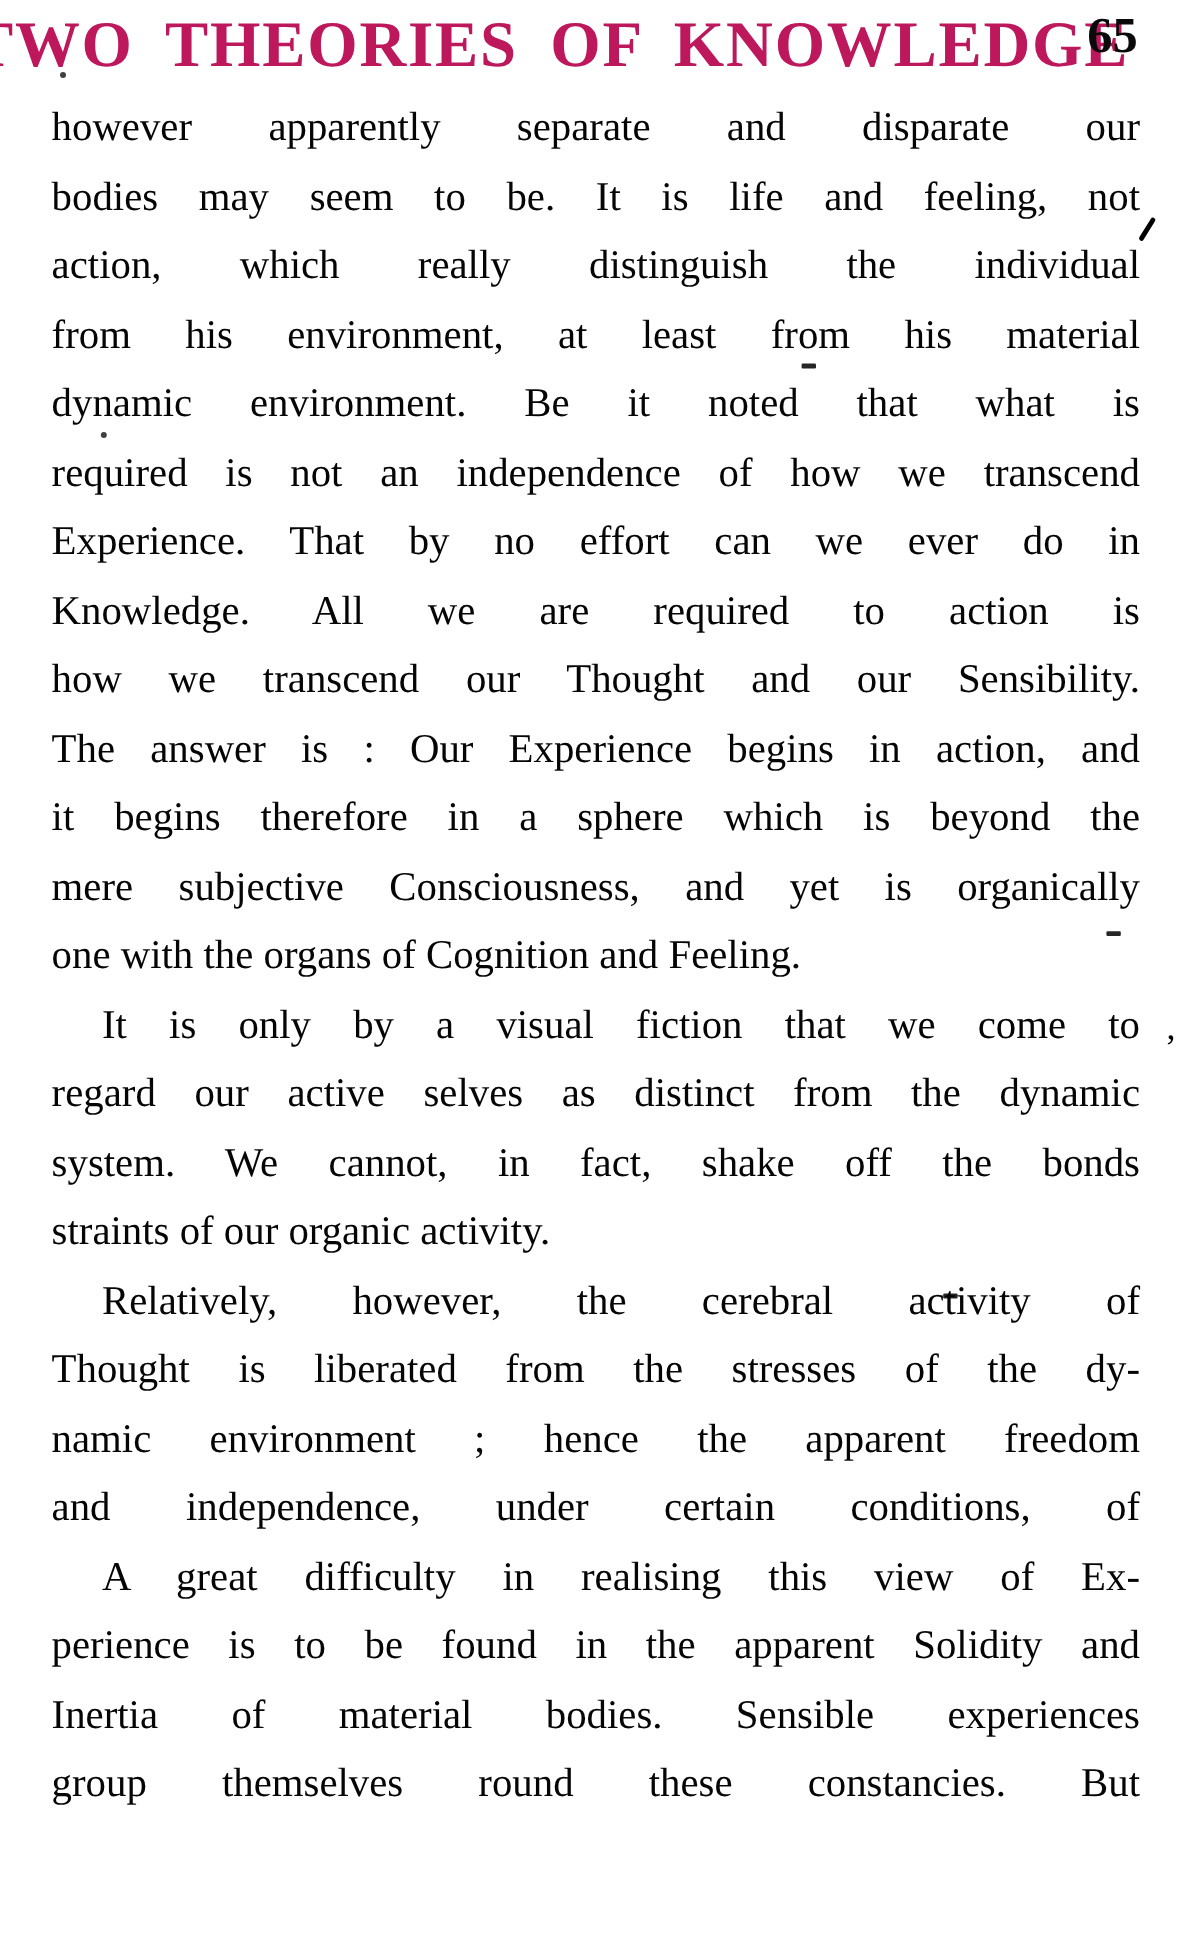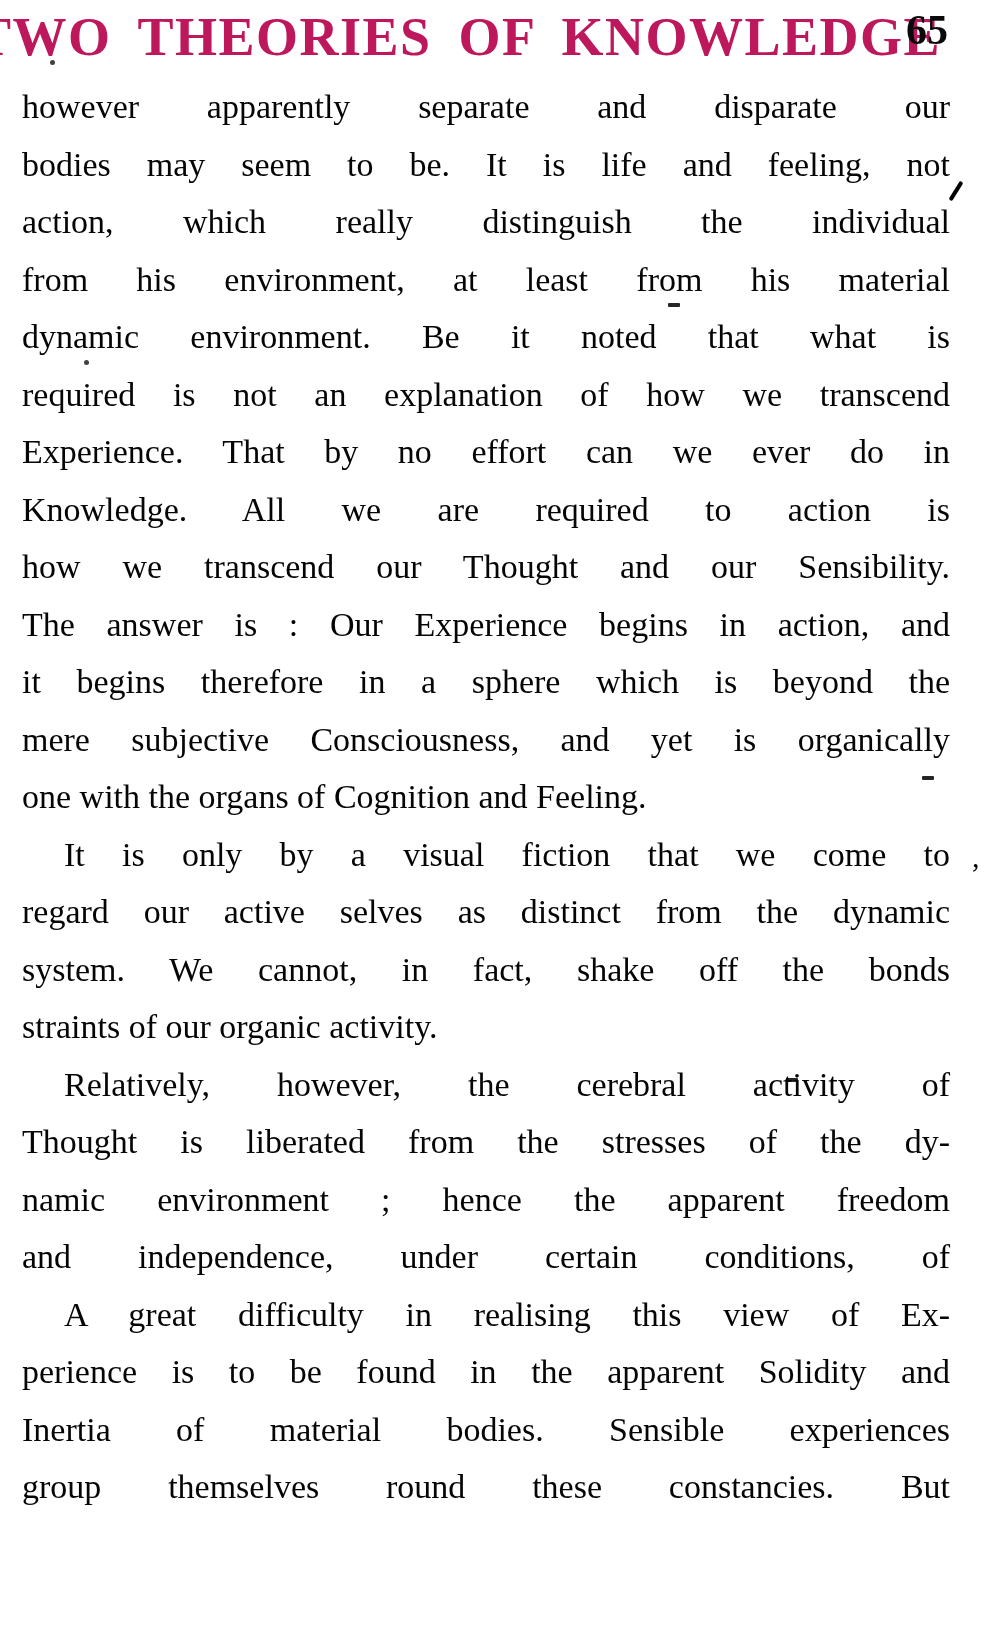--- a/index.html
+++ b/index.html
@@ -46,20 +46,21 @@
     width: 928px;
     font-size: 34px;
     line-height: 57.5px;
     color: #050505;
   }
   .line {
     height: 57.5px;
     text-align: justify;
     text-align-last: justify;
     overflow: visible;
+    margin-left: 21px;
   }
   .line.nj { text-align-last: left; }
   .line.ind { text-indent: 42px; }
   .it { }
 
   
   .art { position: absolute; pointer-events: none; }
   .art-dot {
     width: 5px; height: 5px;
     background: #000; border-radius: 50%;
@@ -91,21 +92,21 @@
     <div class="running-head">TWO THEORIES OF KNOWLEDGE</div>
     <div class="page-number">65</div>
   </div>
 
   <div class="text-block">
       <div class="line"><span>however apparently separate and disparate our</span></div>
       <div class="line"><span>bodies may seem to be.  It is life and feeling, not</span></div>
       <div class="line"><span>action, which really distinguish the individual</span></div>
       <div class="line"><span>from his environment, at least from his material</span></div>
       <div class="line"><span>dynamic environment.  Be it noted that what is</span></div>
-      <div class="line"><span>required is not an explanation of how we transcend</span></div>
+      <div class="line"><span>required is not an independence of how we transcend</span></div>
       <div class="line"><span>Experience.  That by no effort can we ever do in</span></div>
       <div class="line"><span>Knowledge.  All we are required to action is</span></div>
       <div class="line"><span>how we transcend our Thought and our Sensibility.</span></div>
       <div class="line"><span>The answer is : Our Experience begins in action, and</span></div>
       <div class="line"><span>it begins therefore in a sphere which is beyond the</span></div>
       <div class="line"><span>mere subjective Consciousness, and yet is </span><span class="it">organically</span></div>
       <div class="line nj"><span class="it">one</span><span> with the organs of Cognition and Feeling.</span></div>
       <div class="line ind"><span>It is only by a visual fiction that we come to</span></div>
       <div class="line"><span>regard our active selves as distinct from the dynamic</span></div>
       <div class="line"><span>system.  We cannot, in fact, shake off the bonds</span></div>

